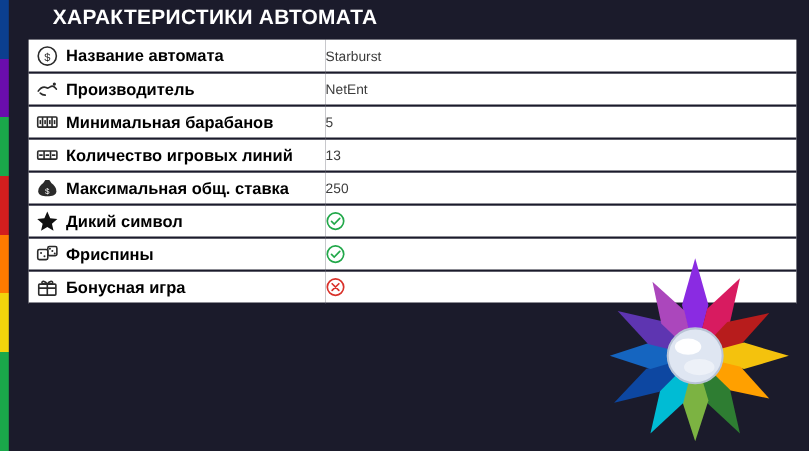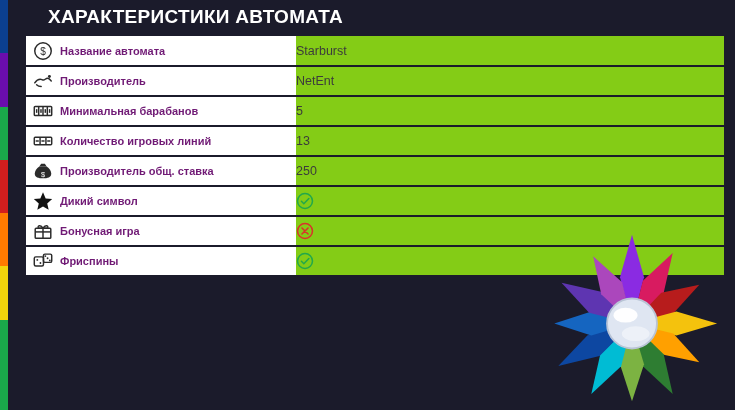--- a/index.html
+++ b/index.html
@@ -53,28 +53,28 @@
     border-bottom: 2px solid #1b1b2b;
   }
   td.ico {
     width: 34px;
     background: #ffffff;
     text-align: center;
   }
   td.label {
     width: 236px;
     background: #ffffff;
-    color: #701a75;
-    font-size: 11px;
+    color: #000000;
+    font-size: 15px;
     font-weight: bold;
     padding-left: 14px;
     white-space: nowrap;
   }
   td.value {
-    background: #84cc16;
+    background: #ffffff;
     color: #3c3c3c;
     font-size: 12.5px;
     padding-left: 14px;
     white-space: nowrap;
   }
   .icon-box {
     display: inline-block;
     width: 22px; height: 22px;
     vertical-align: middle;
   }
@@ -141,61 +141,61 @@
               </svg></span></td>
           <td class="label">Количество игровых линий</td>
           <td class="value">13</td>
         </tr>
         <tr>
           <td class="ico"><span class="icon-box"><svg width="22" height="22" viewBox="0 0 24 24">
                 <path d="M8 7h8l-2-3H10z" fill="#2b2b2b"></path>
                 <path d="M8 7c-3 2-5 5-5 8 0 4 4 5 9 5s9-1 9-5c0-3-2-6-5-8z" fill="#2b2b2b"></path>
                 <text x="12" y="18" text-anchor="middle" font-size="8" font-family="Liberation Sans, sans-serif" fill="#ffffff">$</text>
               </svg></span></td>
-          <td class="label">Производитель общ. ставка</td>
+          <td class="label">Максимальная общ. ставка</td>
           <td class="value">250</td>
         </tr>
         <tr>
           <td class="ico"><span class="icon-box"><svg width="22" height="22" viewBox="0 0 24 24">
                 <polygon points="12,2.5 14.9,9.2 22,9.9 16.6,14.6 18.2,21.6 12,17.9 5.8,21.6 7.4,14.6 2,9.9 9.1,9.2" fill="#111111"></polygon>
               </svg></span></td>
           <td class="label">Дикий символ</td>
           <td class="value"><svg class="mark" width="18" height="18" viewBox="0 0 20 20">
               <circle cx="10" cy="10" r="8.3" fill="none" stroke="#22a84a" stroke-width="1.7"></circle>
               <path d="M6 10.3l2.7 2.7L14.3 7.3" fill="none" stroke="#22a84a" stroke-width="1.7" stroke-linecap="round"></path>
-            </svg></td>
-        </tr>
-        <tr>
-          <td class="ico"><span class="icon-box"><svg width="22" height="22" viewBox="0 0 24 24">
-                <rect x="3.5" y="9" width="17" height="11" rx="1" stroke="#2b2b2b" fill="none" stroke-width="1.6"></rect>
-                <line x1="3.5" y1="13" x2="20.5" y2="13" stroke="#2b2b2b" fill="none" stroke-width="1.6"></line>
-                <line x1="12" y1="9" x2="12" y2="20" stroke="#2b2b2b" fill="none" stroke-width="1.6"></line>
-                <path d="M12 9C10 5.5 6 5.5 6.8 8.2 7.3 9 9.5 9 12 9z" stroke="#2b2b2b" fill="none" stroke-width="1.6"></path>
-                <path d="M12 9c2-3.5 6-3.5 5.2-0.8C16.7 9 14.5 9 12 9z" stroke="#2b2b2b" fill="none" stroke-width="1.6"></path>
-              </svg></span></td>
-          <td class="label">Бонусная игра</td>
-          <td class="value"><svg class="mark" width="18" height="18" viewBox="0 0 20 20">
-              <circle cx="10" cy="10" r="8.3" fill="none" stroke="#d9322b" stroke-width="1.7"></circle>
-              <path d="M6.6 6.6l6.8 6.8M13.4 6.6l-6.8 6.8" fill="none" stroke="#d9322b" stroke-width="1.7" stroke-linecap="round"></path>
             </svg></td>
         </tr>
         <tr>
           <td class="ico"><span class="icon-box"><svg width="22" height="22" viewBox="0 0 24 24">
                 <rect x="2.5" y="7.5" width="10" height="10" rx="1.6" stroke="#2b2b2b" fill="none" stroke-width="1.6"></rect>
                 <circle cx="5.8" cy="10.8" r="1" fill="#2b2b2b"></circle>
                 <circle cx="9.2" cy="14.2" r="1" fill="#2b2b2b"></circle>
                 <rect x="12.5" y="4.5" width="9" height="9" rx="1.6" stroke="#2b2b2b" fill="none" stroke-width="1.6"></rect>
                 <circle cx="17" cy="9" r="1" fill="#2b2b2b"></circle>
                 <circle cx="14.6" cy="6.6" r="1" fill="#2b2b2b"></circle>
                 <circle cx="19.4" cy="11.4" r="1" fill="#2b2b2b"></circle>
               </svg></span></td>
           <td class="label">Фриспины</td>
           <td class="value"><svg class="mark" width="18" height="18" viewBox="0 0 20 20">
               <circle cx="10" cy="10" r="8.3" fill="none" stroke="#22a84a" stroke-width="1.7"></circle>
               <path d="M6 10.3l2.7 2.7L14.3 7.3" fill="none" stroke="#22a84a" stroke-width="1.7" stroke-linecap="round"></path>
+            </svg></td>
+        </tr>
+        <tr>
+          <td class="ico"><span class="icon-box"><svg width="22" height="22" viewBox="0 0 24 24">
+                <rect x="3.5" y="9" width="17" height="11" rx="1" stroke="#2b2b2b" fill="none" stroke-width="1.6"></rect>
+                <line x1="3.5" y1="13" x2="20.5" y2="13" stroke="#2b2b2b" fill="none" stroke-width="1.6"></line>
+                <line x1="12" y1="9" x2="12" y2="20" stroke="#2b2b2b" fill="none" stroke-width="1.6"></line>
+                <path d="M12 9C10 5.5 6 5.5 6.8 8.2 7.3 9 9.5 9 12 9z" stroke="#2b2b2b" fill="none" stroke-width="1.6"></path>
+                <path d="M12 9c2-3.5 6-3.5 5.2-0.8C16.7 9 14.5 9 12 9z" stroke="#2b2b2b" fill="none" stroke-width="1.6"></path>
+              </svg></span></td>
+          <td class="label">Бонусная игра</td>
+          <td class="value"><svg class="mark" width="18" height="18" viewBox="0 0 20 20">
+              <circle cx="10" cy="10" r="8.3" fill="none" stroke="#d9322b" stroke-width="1.7"></circle>
+              <path d="M6.6 6.6l6.8 6.8M13.4 6.6l-6.8 6.8" fill="none" stroke="#d9322b" stroke-width="1.7" stroke-linecap="round"></path>
             </svg></td>
         </tr>
       </tbody>
   </table>
 
   <div class="starburst">
     <svg viewBox="0 0 200 200" width="190" height="185" aria-hidden="true">
       <g transform="translate(100,100)">
         <g>
           <polygon points="0,0 -13,-50 0,-96 13,-50" fill="#8a2be2"></polygon>

